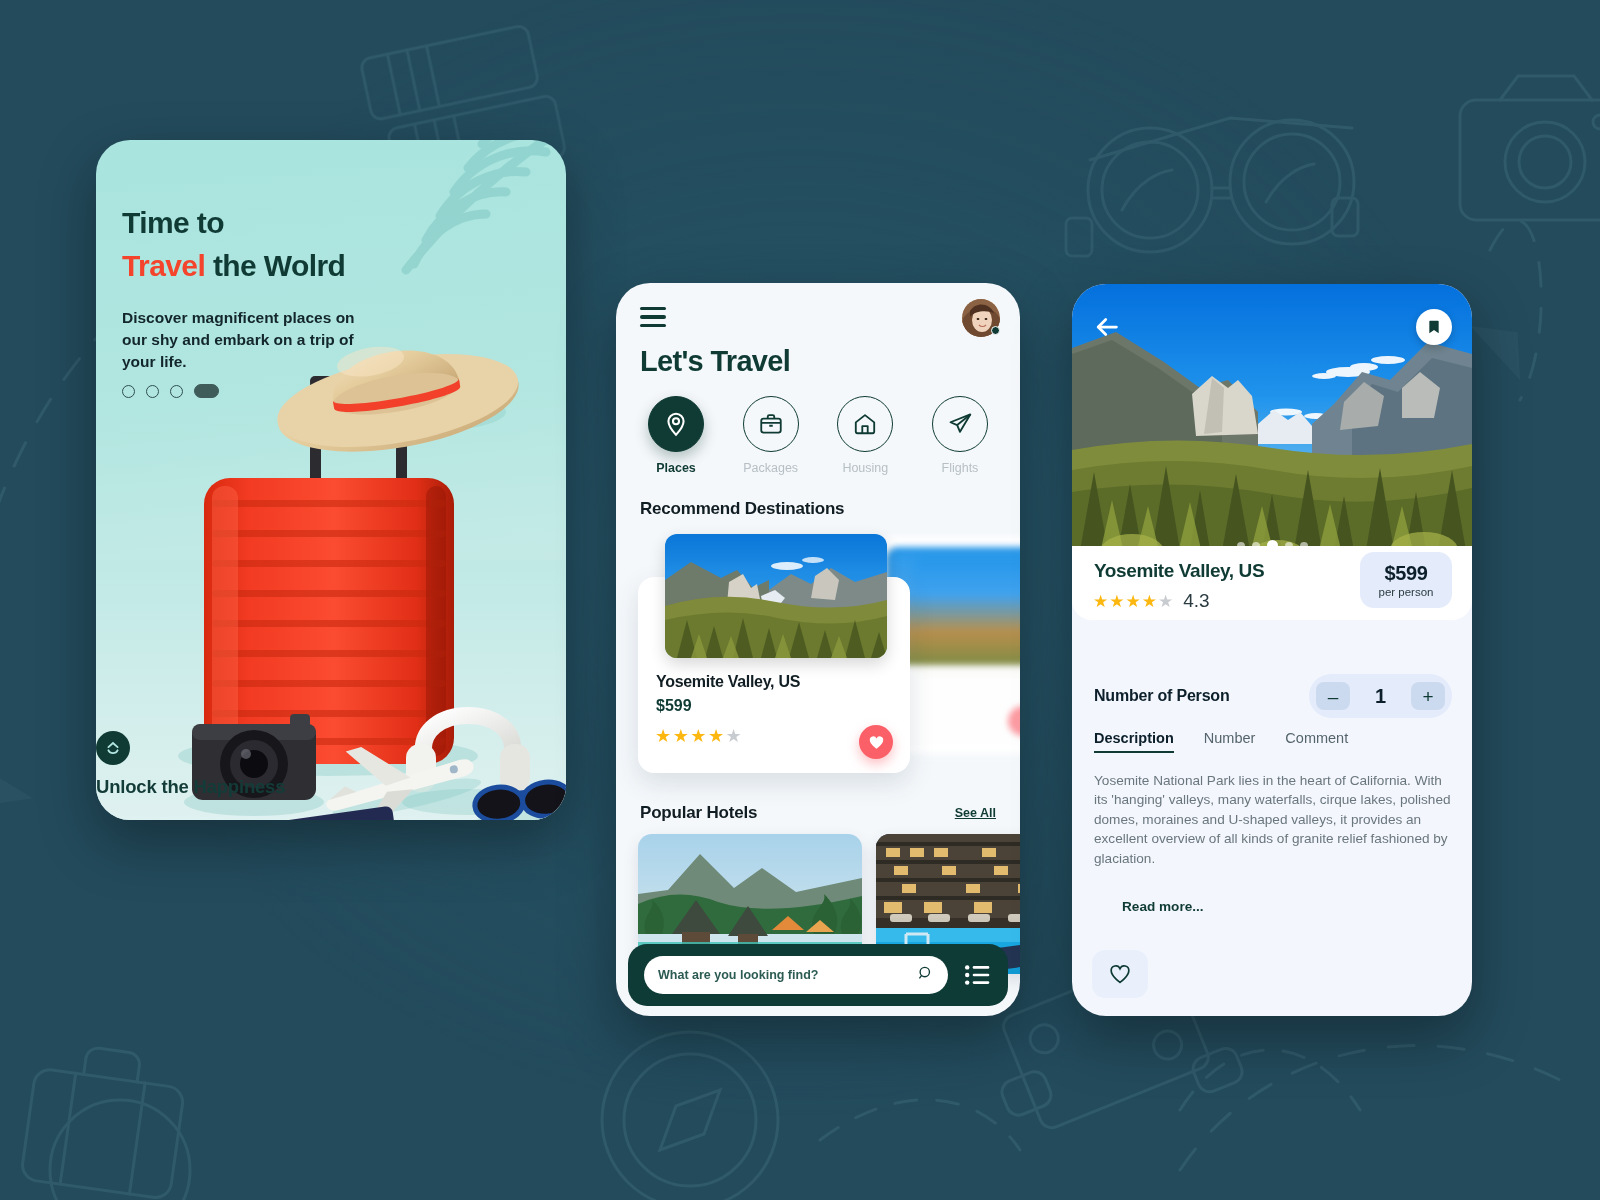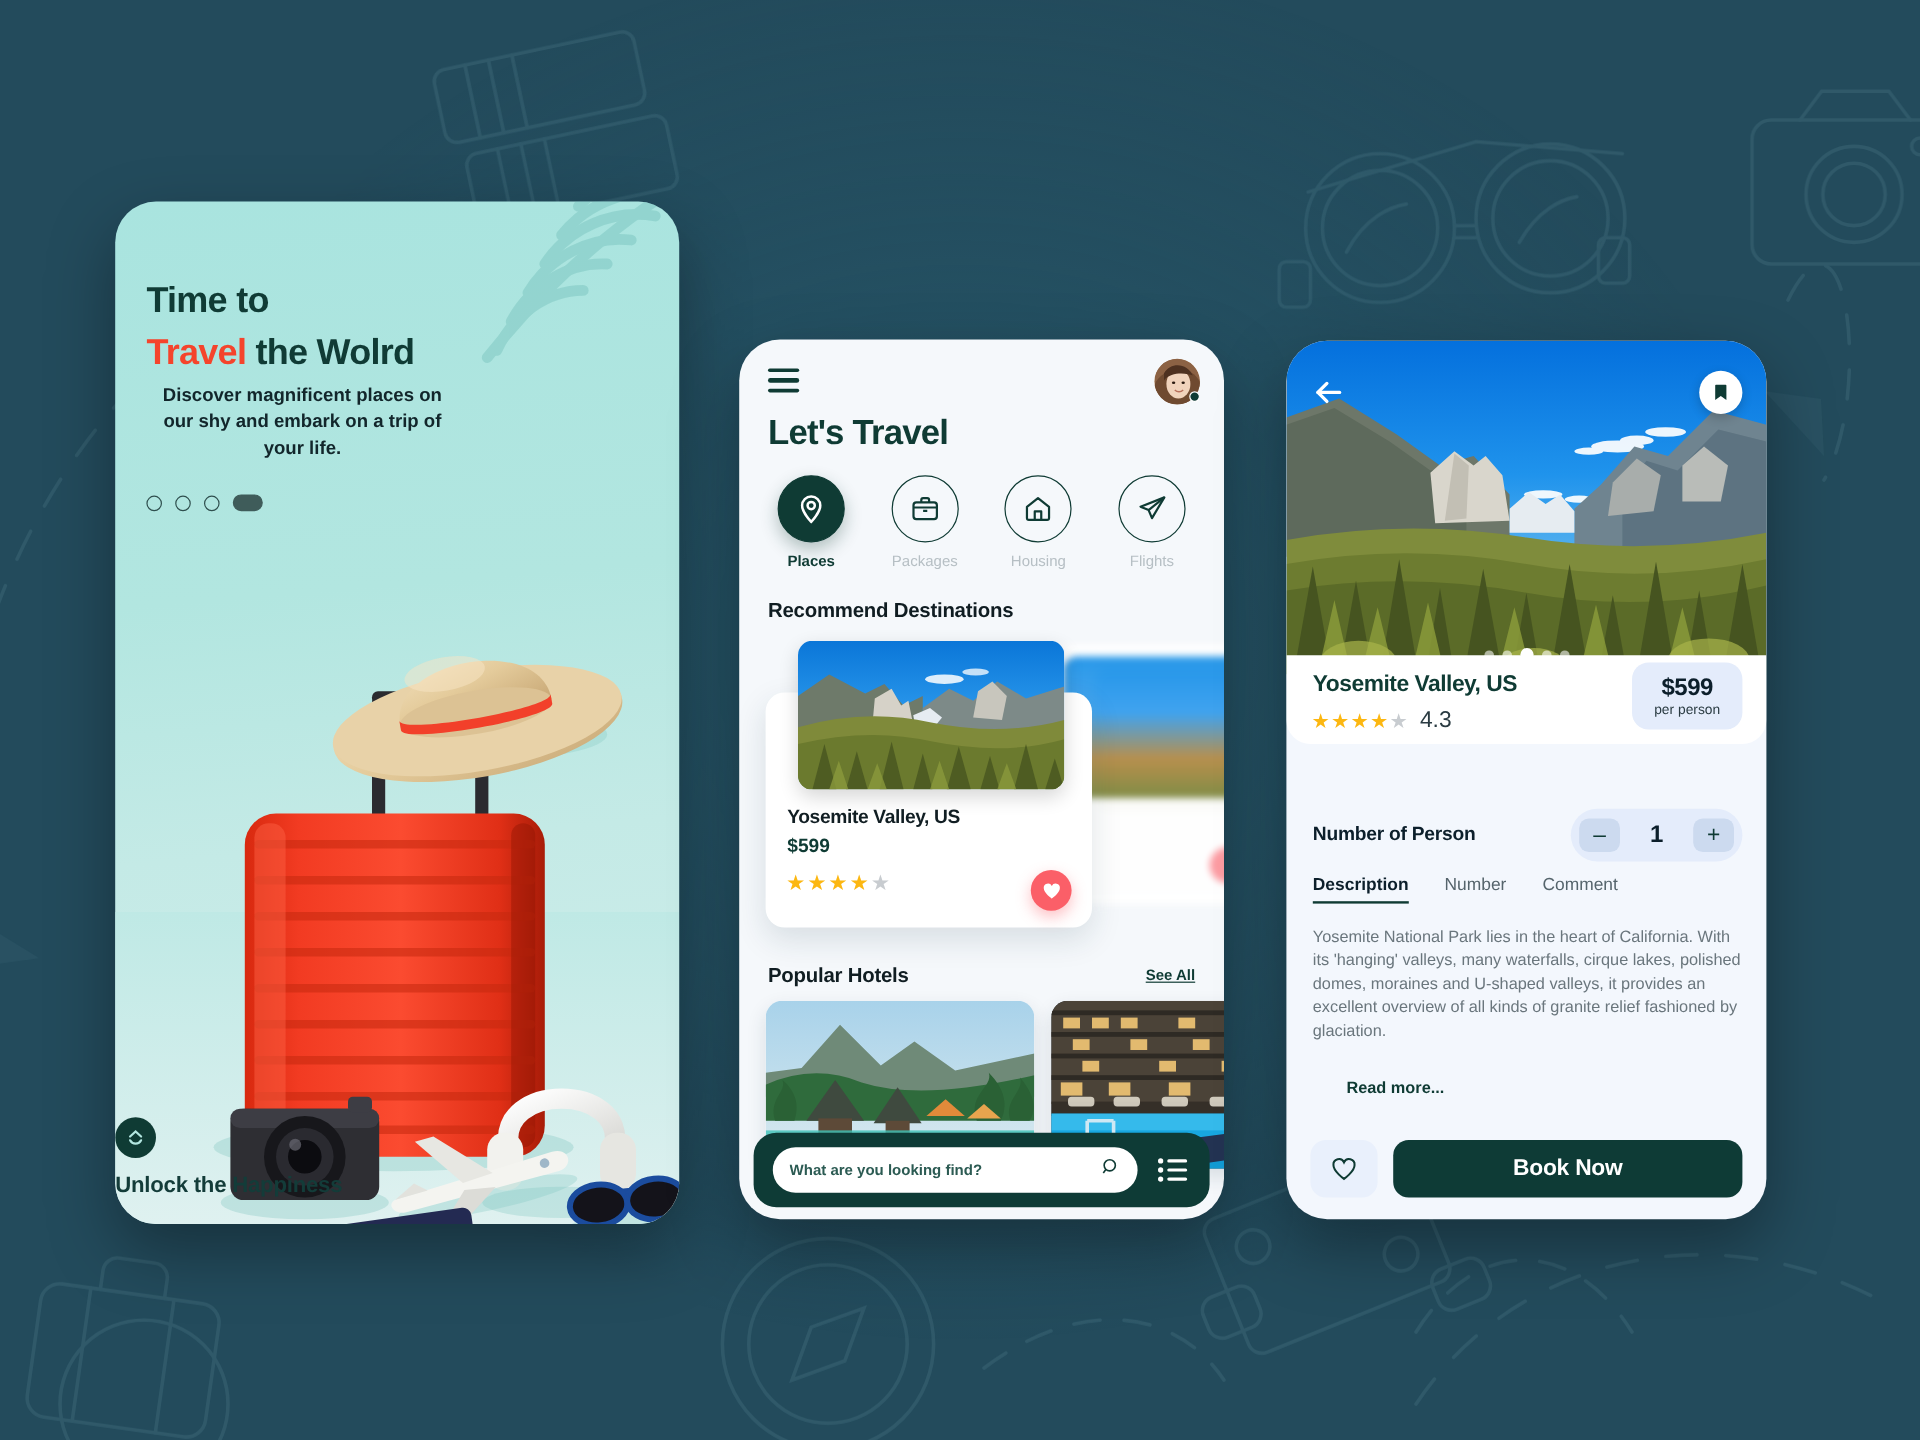--- a/index.html
+++ b/index.html
@@ -15,27 +15,27 @@
     position:absolute; inset:0; z-index:1; pointer-events:none;
     background:radial-gradient(ellipse at 50% 45%, rgba(40,95,115,.45) 0%, rgba(28,63,78,0) 62%);
   }
   .stage{ position:absolute; inset:0; z-index:2; }
 
   
   .phone{ position:absolute; border-radius:34px; overflow:hidden;
           box-shadow:0 22px 55px rgba(0,0,0,.34); }
 
   
-  #phone-1{ left:96px; top:168px; width:470px; height:852px;
+  #phone-1{ left:96px; top:140px; width:470px; height:680px;
             background:linear-gradient(175deg,#a9e4df 0%,#b2e6e0 38%,#c4eae6 62%,#d3eeec 100%); }
   #s1-leaf{ position:absolute; right:-30px; top:-40px; width:300px; height:240px; opacity:.30; }
   #s1-copy{ position:absolute; left:26px; top:62px; width:300px; }
   .s1-h1{ font-size:30px; font-weight:700; color:#103b35; letter-spacing:-.6px; line-height:1.42; }
   .s1-h1 .accent{ color:#f5442c; }
-  #s1-sub{ margin-top:4px; font-size:15.5px; font-weight:700; color:#12262b; line-height:1.42; width:260px;text-align:center;}
+  #s1-sub{ margin-top:20px; font-size:15.5px; font-weight:700; color:#12262b; line-height:1.42; width:260px;}
   #s1-dots{ position:absolute; left:26px; top:244px; display:flex; align-items:center; gap:11px; }
   .s1-dot{ width:13px; height:13px; border-radius:50%; border:1.8px solid #2f4f4e; }
   .s1-dot.active{ width:25px; height:14px; border-radius:8px; background:#3f5c5a; border-color:#3f5c5a; }
   #s1-scene{ position:absolute; left:0; right:0; bottom:0; height:620px; }
   #s1-bottom{ position:absolute; left:0; right:0; bottom:22px; text-align:left; }
   #s1-unlock-icon{ width:34px; height:34px; border-radius:50%; background:#0f3b34; display:inline-flex;
                    align-items:center; justify-content:center; }
   #s1-unlock-label{ margin-top:11px; font-size:18.5px; font-weight:700; color:#133c39; letter-spacing:-.2px; }
 
   
@@ -729,17 +729,16 @@
 
   <div id="s3-desc">Yosemite National Park lies in the heart of California. With its 'hanging' valleys, many waterfalls, cirque lakes, polished domes, moraines and U-shaped valleys, it provides an excellent overview of all kinds of granite relief fashioned by glaciation.</div>
   <div id="s3-readmore">Read more...</div>
 
   <div id="s3-actions">
     <div id="s3-fav">
       <svg width="24" height="24" viewBox="0 0 24 24" fill="none" stroke="#0f3b34" stroke-width="1.7">
         <path d="M12 20.4 C 12 20.4 3.2 14.2 3.2 8.8 A4.6 4.6 0 0 1 12 6.6 A4.6 4.6 0 0 1 20.8 8.8 C 20.8 14.2 12 20.4 12 20.4 Z"></path>
       </svg>
     </div>
-    <button id="s3-book">Book Now</button>
   </div>
 </div>
 
 </div>
 
 </body></html>

